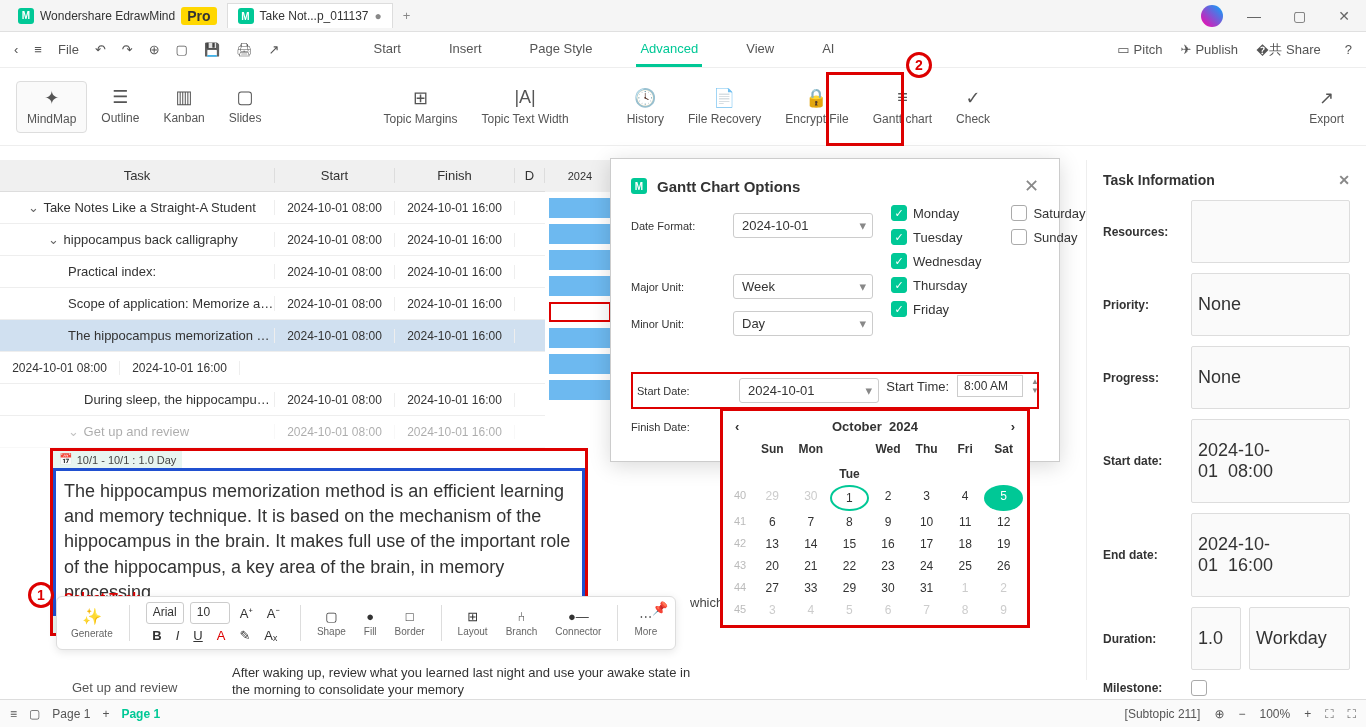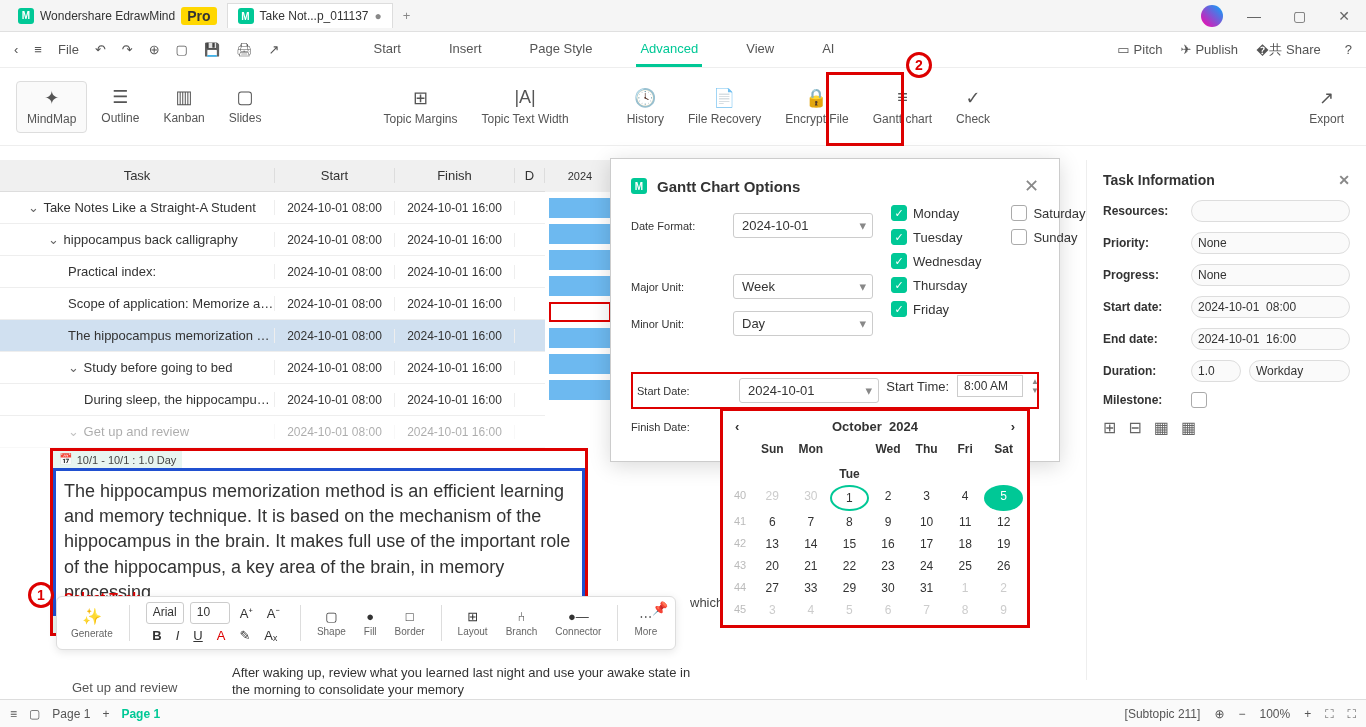--- a/index.html
+++ b/index.html
@@ -82,21 +82,21 @@
 .cal-wk { color: #bbb; font-size: 11px; }
 .cal-dim { color: #ccc; }
 .cal-today { border: 2px solid #00c896; border-radius: 50%; }
 .cal-sel { background: #00c896; color: #fff; border-radius: 50%; }
 
 
 .rightpanel { position: absolute; right: 0; top: 160px; width: 280px; background: #fff; border-left: 1px solid #eee; padding: 12px 16px; height: 520px; }
 .rp-header { display: flex; align-items: center; justify-content: space-between; margin-bottom: 12px; font-weight: bold; font-size: 14px; }
 .rp-row { display: flex; align-items: center; margin-bottom: 10px; gap: 8px; }
 .rp-label { width: 80px; font-size: 12px; font-weight: bold; }
-.rp-val { flex: 1; border: 1px solid #ddd; padding: 3px 6px; border-radius: 11px; font-size: 12px; background: #fafafa; }
+.rp-val { flex: 1; border: 1px solid #ddd; padding: 20px 6px; border-radius: 2px; font-size: 18px; background: #fafafa; }
 .rp-section { font-weight: bold; margin: 14px 0 8px; display: flex; justify-content: space-between; }
 .rp-icons { display: flex; gap: 12px; font-size: 16px; color: #666; }
 
 
 .node-box { position: absolute; left: 50px; top: 448px; width: 538px; border: 3px solid #d00; background: #fff; }
 .node-date { font-size: 11px; color: #444; padding: 2px 6px; background: #e8f5f0; display: inline-flex; align-items: center; gap: 4px; }
 .node-text { border: 3px solid #2050d0; padding: 8px; font-size: 18px; line-height: 1.4; }
 .select-task { position: absolute; left: 64px; top: 590px; color: #d00; font-weight: bold; font-size: 14px; }
 
 
@@ -263,21 +263,20 @@
         <div class="task-cell indent-3">Scope of application: Memorize all t...</div>
         <div class="date-cell">2024-10-01 08:00</div>
         <div class="date-cell">2024-10-01 16:00</div>
       </div>
       <div class="grid-row selected">
         <div class="task-cell indent-3">The hippocampus memorization me...</div>
         <div class="date-cell">2024-10-01 08:00</div>
         <div class="date-cell">2024-10-01 16:00</div>
       </div>
       <div class="grid-row">
-        <div class="task-cell indent-3"><span class="chevron">⌄</span> Study before going to bed</div>
         <div class="date-cell">2024-10-01 08:00</div>
         <div class="date-cell">2024-10-01 16:00</div>
       </div>
       <div class="grid-row">
         <div class="task-cell indent-4">During sleep, the hippocampus ...</div>
         <div class="date-cell">2024-10-01 08:00</div>
         <div class="date-cell">2024-10-01 16:00</div>
       </div>
       <div class="grid-row" style="opacity: 0.4;">
         <div class="task-cell indent-3"><span class="chevron">⌄</span> Get up and review</div>

